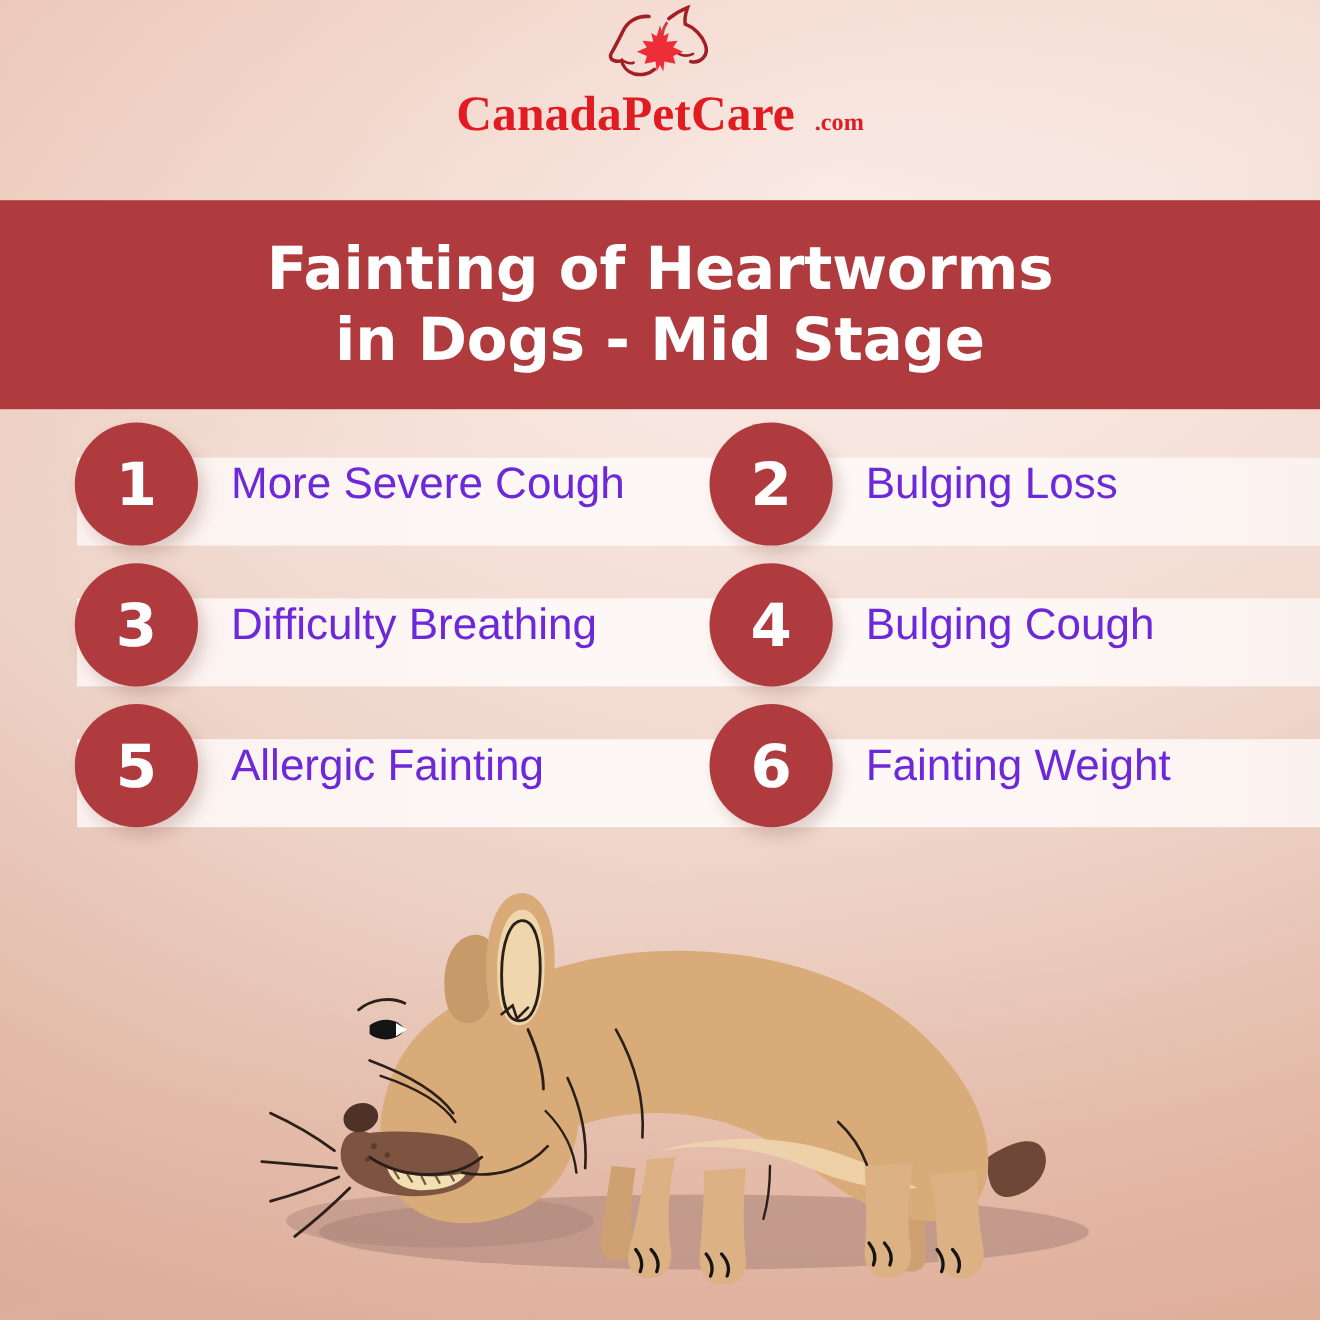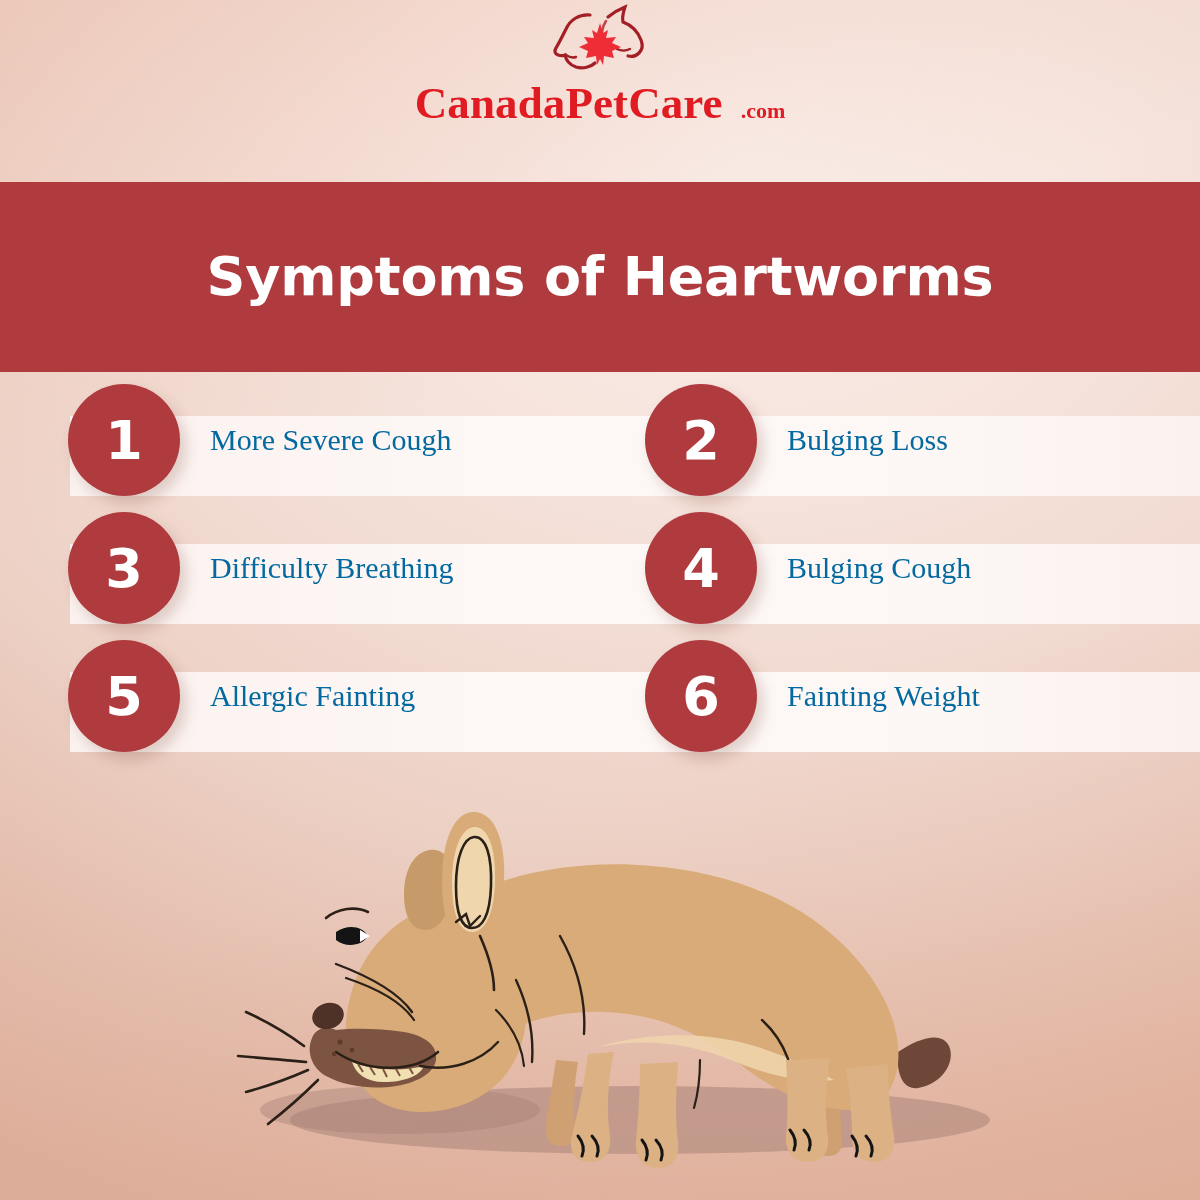--- a/index.html
+++ b/index.html
@@ -75,22 +75,22 @@
     position:absolute; left:0; top:0; width:112px; height:112px;
     border-radius:50%; background:#b03b3f;
     box-shadow:6px 8px 14px rgba(120,60,45,.22);
     display:flex; align-items:center; justify-content:center;
     color:#ffffff; font-size:54px; font-weight:700;
     font-family:"DejaVu Sans", sans-serif;
   }
   .sym-label{
     position:absolute; left:142px; top:0; height:112px;
     display:flex; align-items:center;
-    color:#0369a1; font-size:30px; font-weight:400;
-    font-family:Liberation Serif, serif;
+    color:#6d28d9; font-size:40px; font-weight:400;
+    font-family:Liberation Sans, sans-serif;
     white-space:nowrap;
   }
 
   
   #dog-illustration{
     position:absolute; left:0; bottom:0; width:1200px; height:520px;
   }
 </style>
 </head>
 <body>
@@ -115,21 +115,22 @@
                L51 62 L50 53 L40 55 L42 48 L33 44 L42 40 L38 34 L48 35 L46 27 L51 30 Z" fill="#ee2d36"></path>
     </svg>
   </span>
   <div id="logo-wordmark">
     <span id="logo-name">CanadaPetCare</span>
     <span id="logo-tld">.com</span>
   </div>
 </div>
 
 <div id="title-banner">
-  <div class="tl">Symptoms of Heartworms</div>
+  <div class="tl">Fainting of Heartworms</div>
+  <div class="tl">in Dogs - Mid Stage</div>
 </div>
 
 <div id="symptom-list">
 
   <div class="sym-row r1">
     <div class="sym-bar"></div>
     <div class="sym-cell c1">
       <div class="sym-num">1</div>
       <div class="sym-label">More Severe Cough</div>
     </div>

